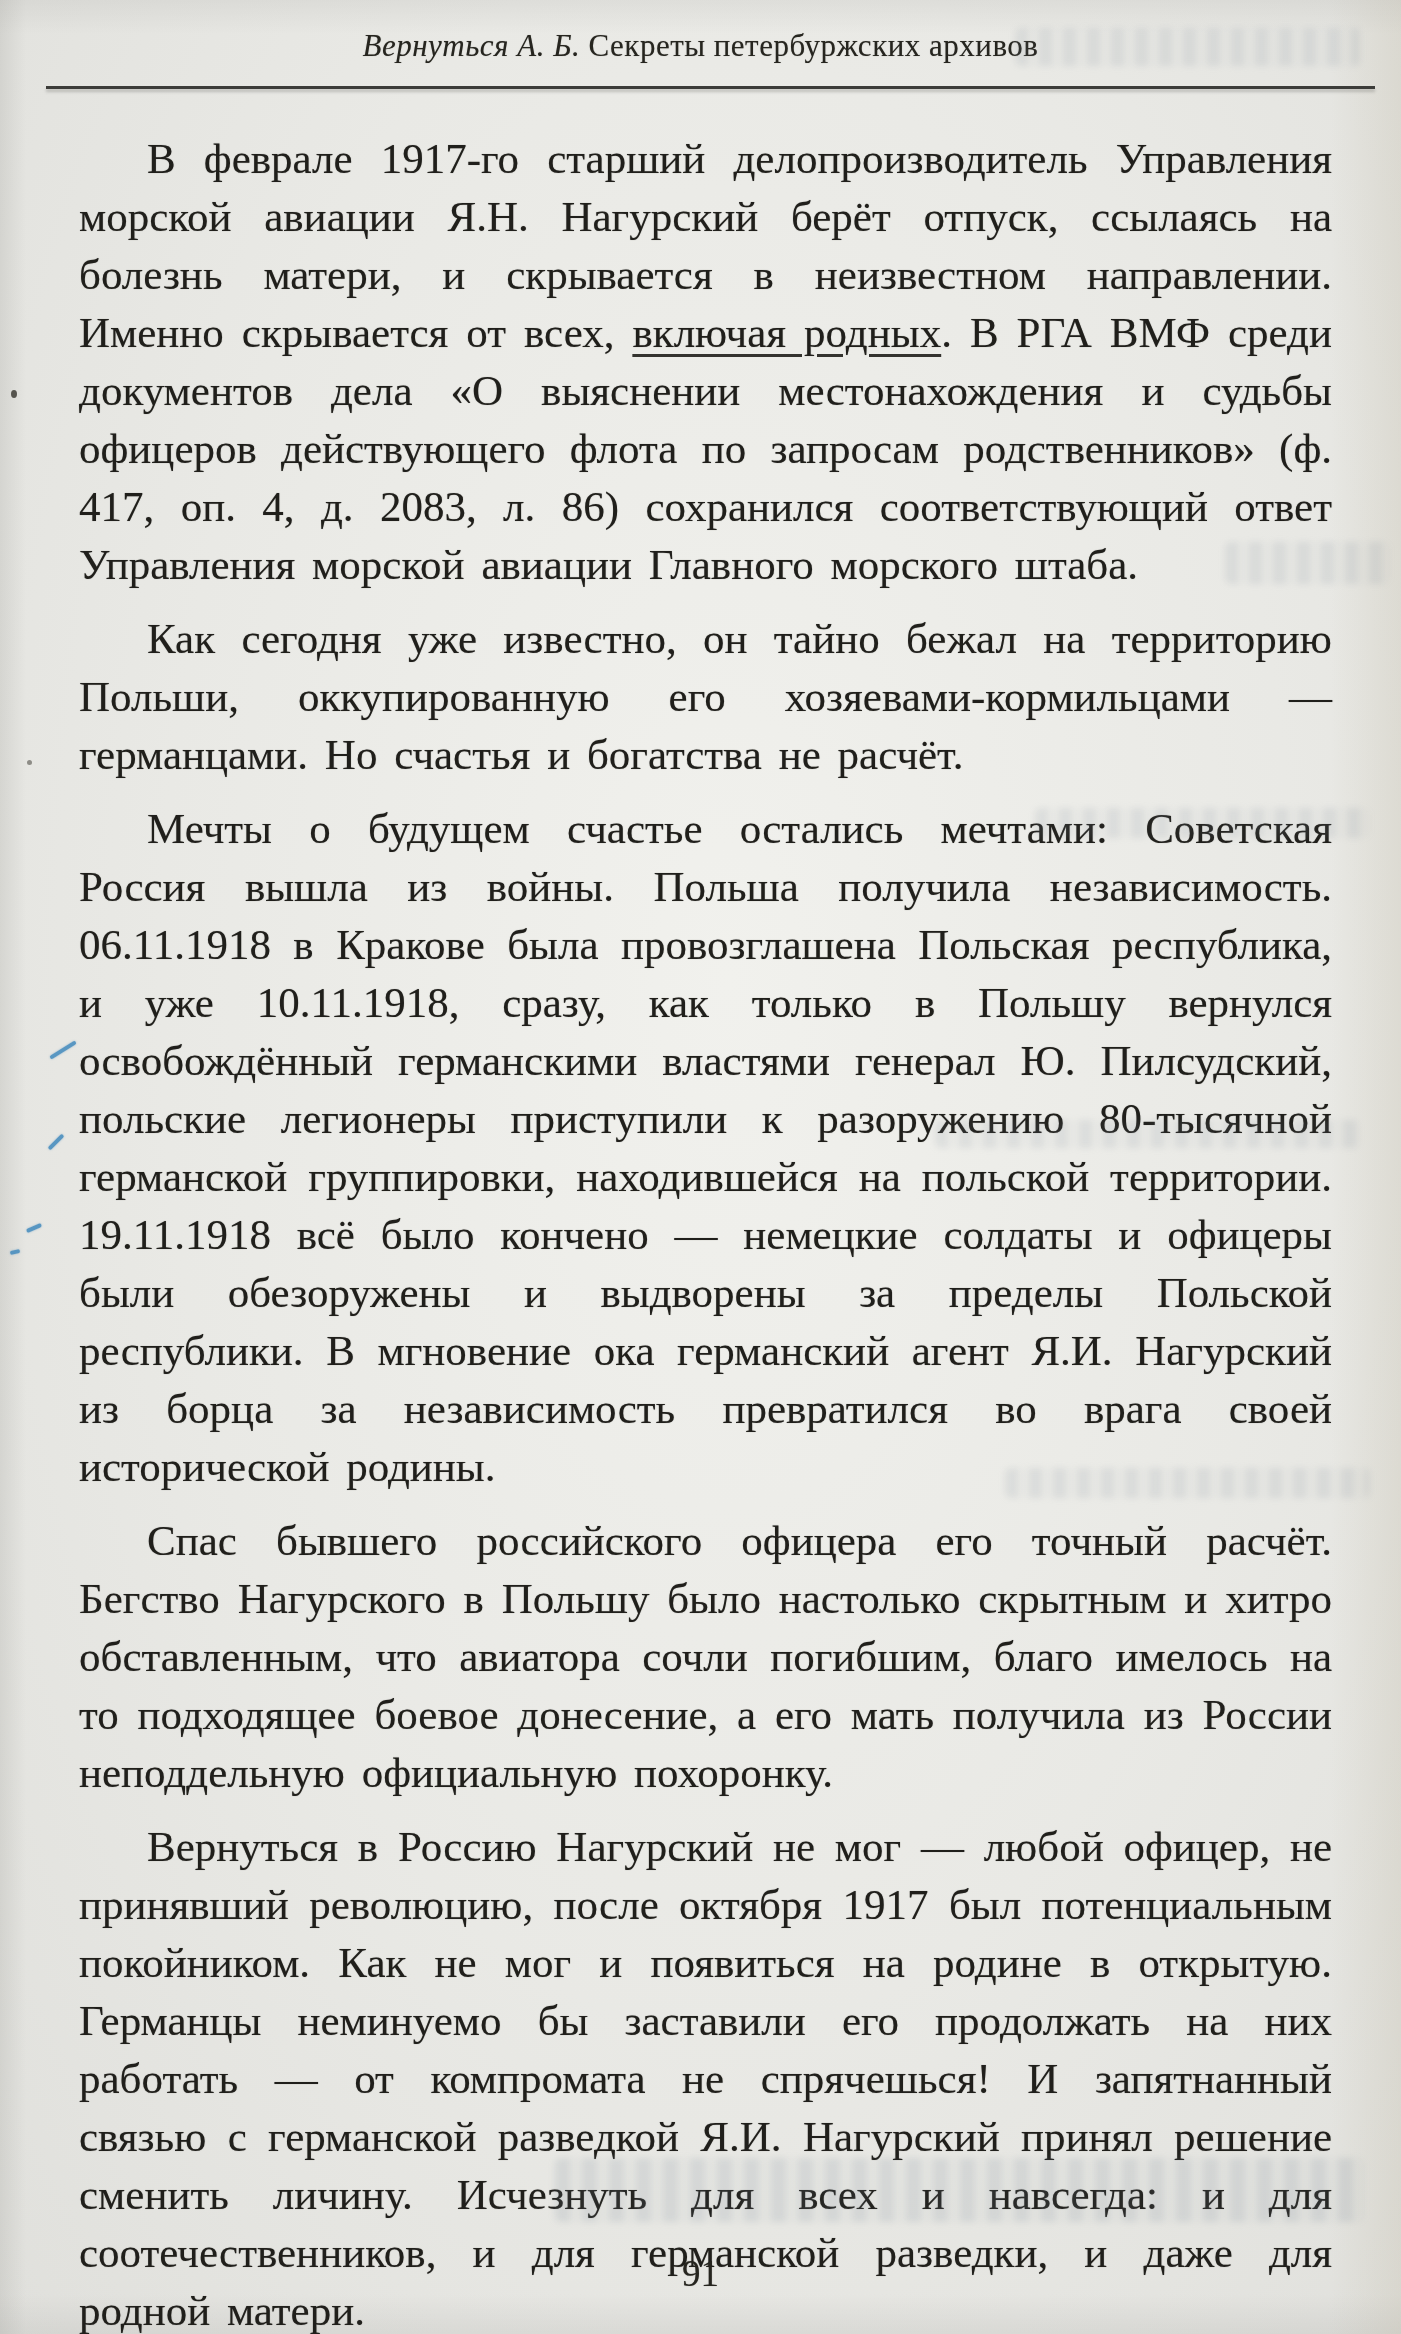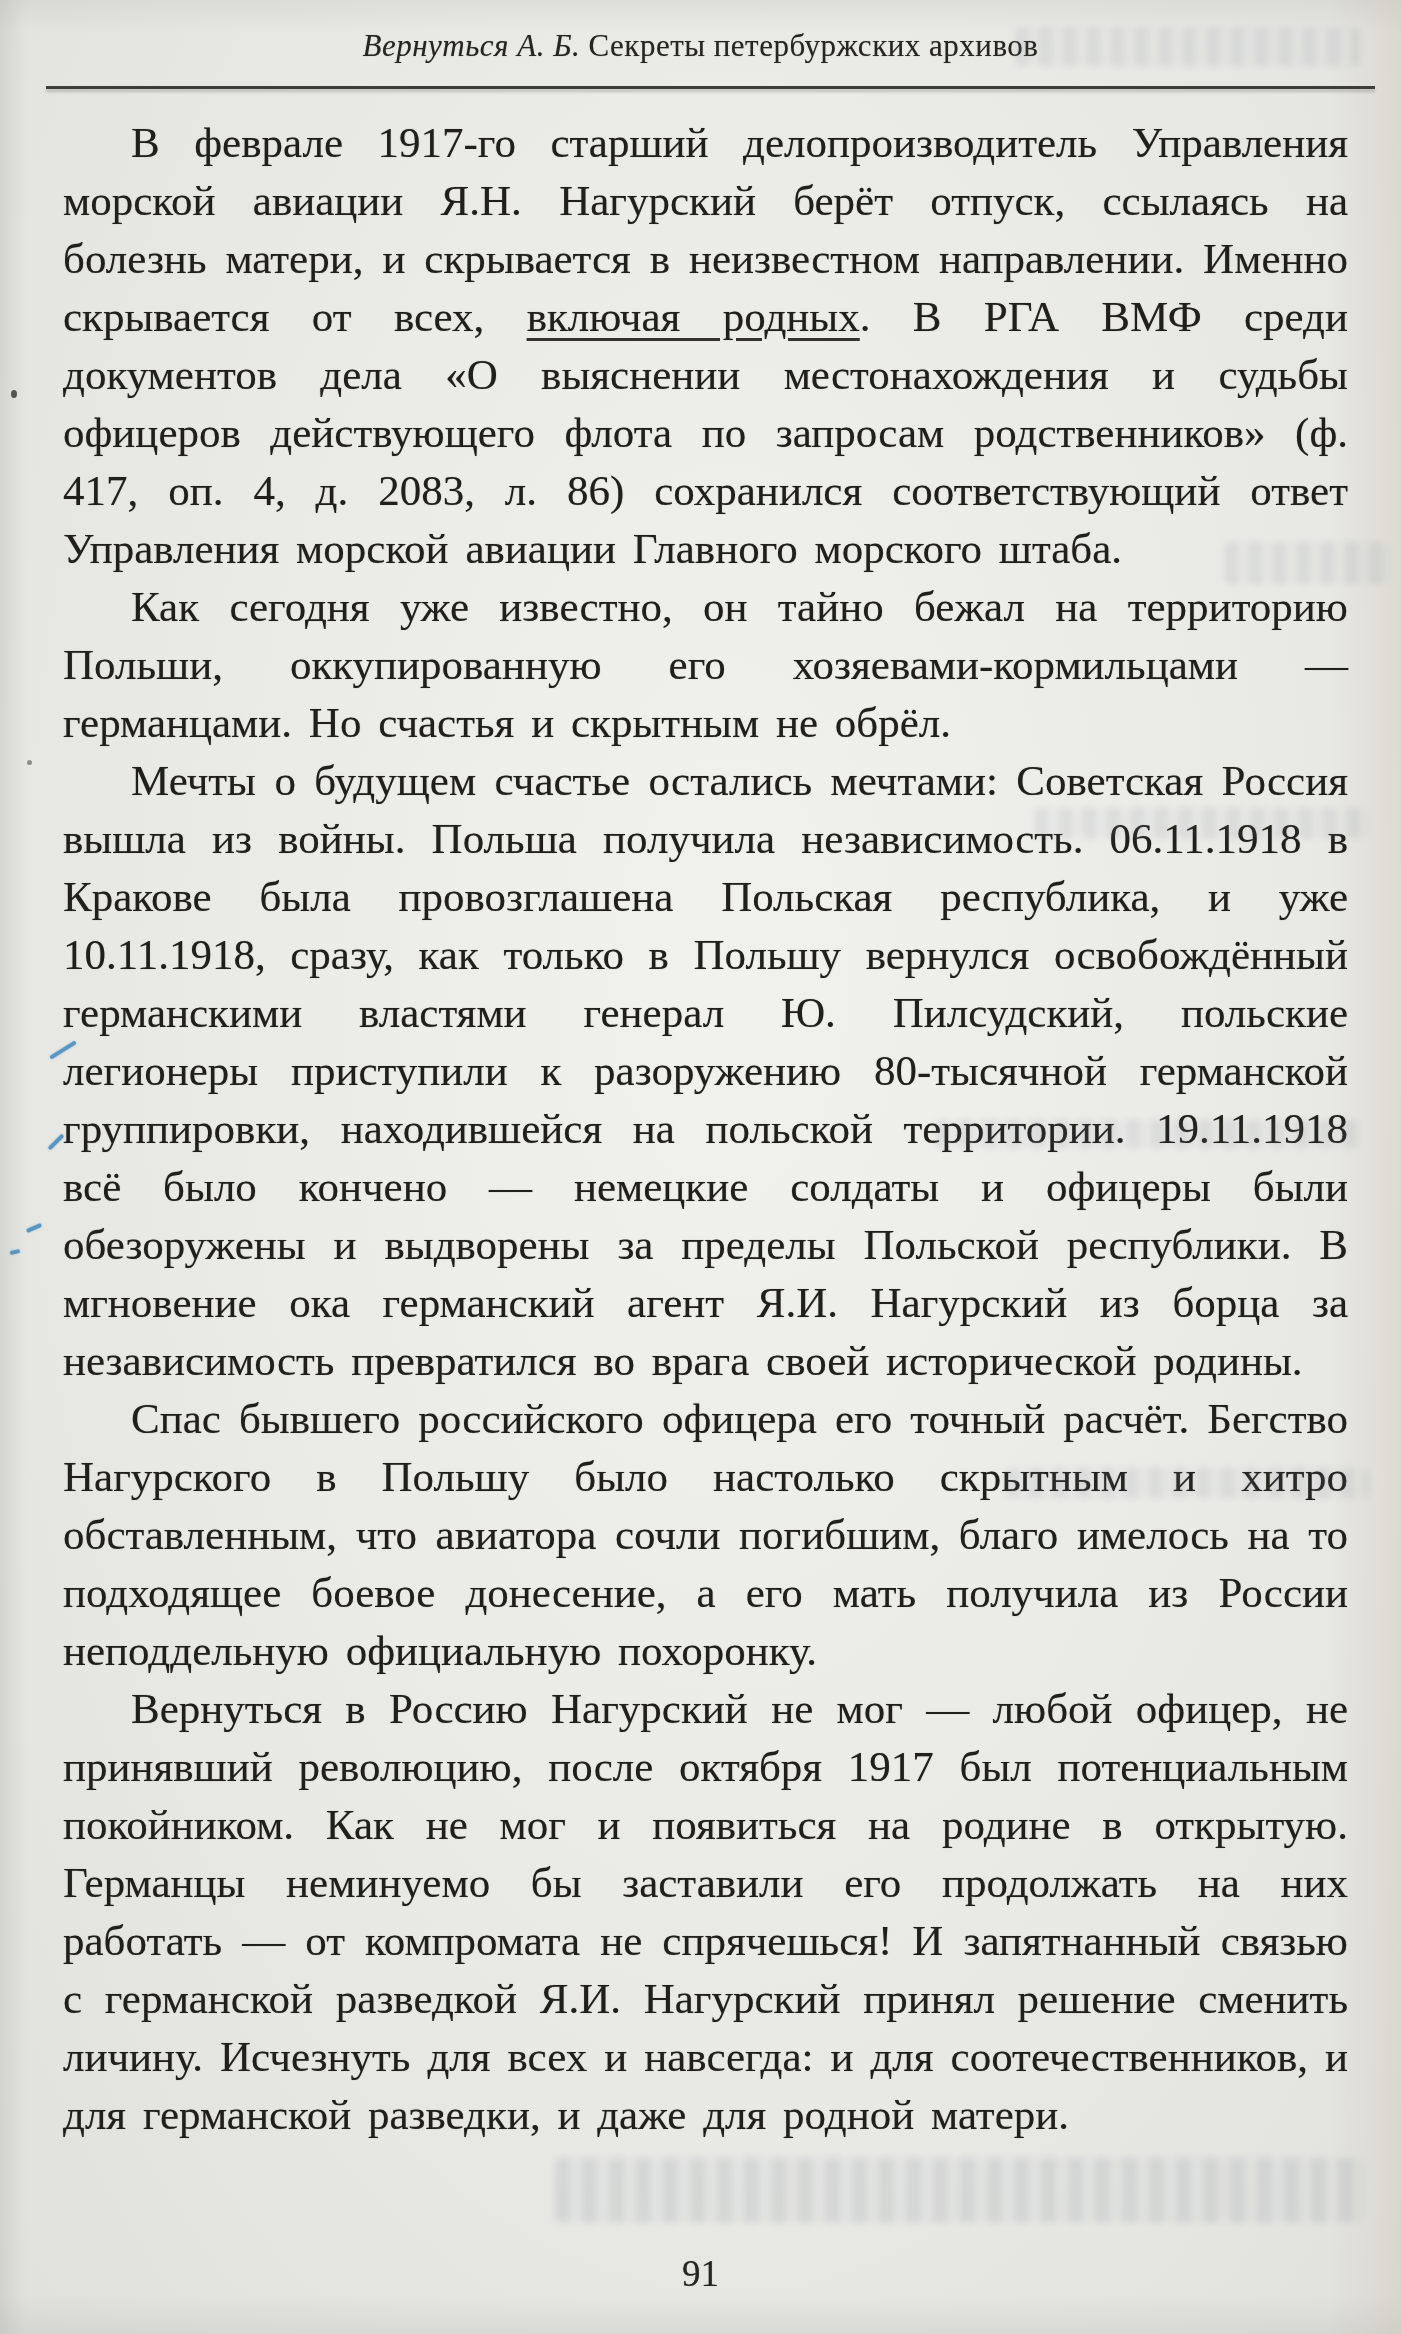--- a/index.html
+++ b/index.html
@@ -32,21 +32,21 @@
     box-shadow:0 3px 3px rgba(90,90,85,.30);
   }
   .page-body{
     position:absolute;top:114px;left:63px;width:1285px;
     font-size:43px;line-height:58px;
     text-align:justify;
     word-spacing:.14em;
     color:#201f1b;
     text-shadow:0 0 1px rgba(25,25,20,.40);
   }
-  .page-body p{margin:0;text-indent:68px;}
+  .page-body p{margin:16px;text-indent:68px;}
   .underlined-phrase{
     text-decoration:underline;
     text-decoration-thickness:3px;
     text-underline-offset:7px;
     text-decoration-color:#34332f;
   }
   .page-number{
     position:absolute;top:2252px;left:0;right:0;
     text-align:center;
     font-size:37px;color:#26251f;
@@ -92,21 +92,21 @@
 <div class="page">
 
   <div class="running-header">
     <span class="author">Вернуться А. Б.</span><span> Секреты петербуржских архивов</span>
   </div>
 
   <div class="header-rule"></div>
 
   <div class="page-body">
     <p><span>В феврале 1917-го старший делопроизводитель Управления морской авиации Я.Н. Нагурский берёт отпуск, ссылаясь на болезнь матери, и скрывается в неизвестном направлении. Именно скрывается от всех, </span><span class="underlined-phrase">включая родных</span><span>. В РГА ВМФ среди документов дела «О выяснении местонахождения и судьбы офицеров действующего флота по запросам родственников» (ф. 417, оп. 4, д. 2083, л. 86) сохранился соответствующий ответ Управления морской авиации Главного морского штаба.</span></p>
-    <p>Как сегодня уже известно, он тайно бежал на территорию Польши, оккупированную его хозяевами-кормильцами — германцами. Но счастья и скрытным не обрёл.</p>
+    <p>Как сегодня уже известно, он тайно бежал на территорию Польши, оккупированную его хозяевами-кормильцами — германцами. Но счастья и богатства не расчёт.</p>
     <p>Мечты о будущем счастье остались мечтами: Советская Россия вышла из войны. Польша получила независимость. 06.11.1918 в Кракове была провозглашена Польская республика, и уже 10.11.1918, сразу, как только в Польшу вернулся освобождённый германскими властями генерал Ю. Пилсудский, польские легионеры приступили к разоружению 80-тысячной германской группировки, находившейся на польской территории. 19.11.1918 всё было кончено — немецкие солдаты и офицеры были обезоружены и выдворены за пределы Польской республики. В мгновение ока германский агент Я.И. Нагурский из борца за независимость превратился во врага своей исторической родины.</p>
     <p>Спас бывшего российского офицера его точный расчёт. Бегство Нагурского в Польшу было настолько скрытным и хитро обставленным, что авиатора сочли погибшим, благо имелось на то подходящее боевое донесение, а его мать получила из России неподдельную официальную похоронку.</p>
     <p>Вернуться в Россию Нагурский не мог — любой офицер, не принявший революцию, после октября 1917 был потенциальным покойником. Как не мог и появиться на родине в открытую. Германцы неминуемо бы заставили его продолжать на них работать — от компромата не спрячешься! И запятнанный связью с германской разведкой Я.И. Нагурский принял решение сменить личину. Исчезнуть для всех и навсегда: и для соотечественников, и для германской разведки, и даже для родной матери.</p>
   </div>
 
   <div class="page-number">91</div>
 
   <div class="ghost g1"></div>
   <div class="ghost g2"></div>
   <div class="ghost g3"></div>

